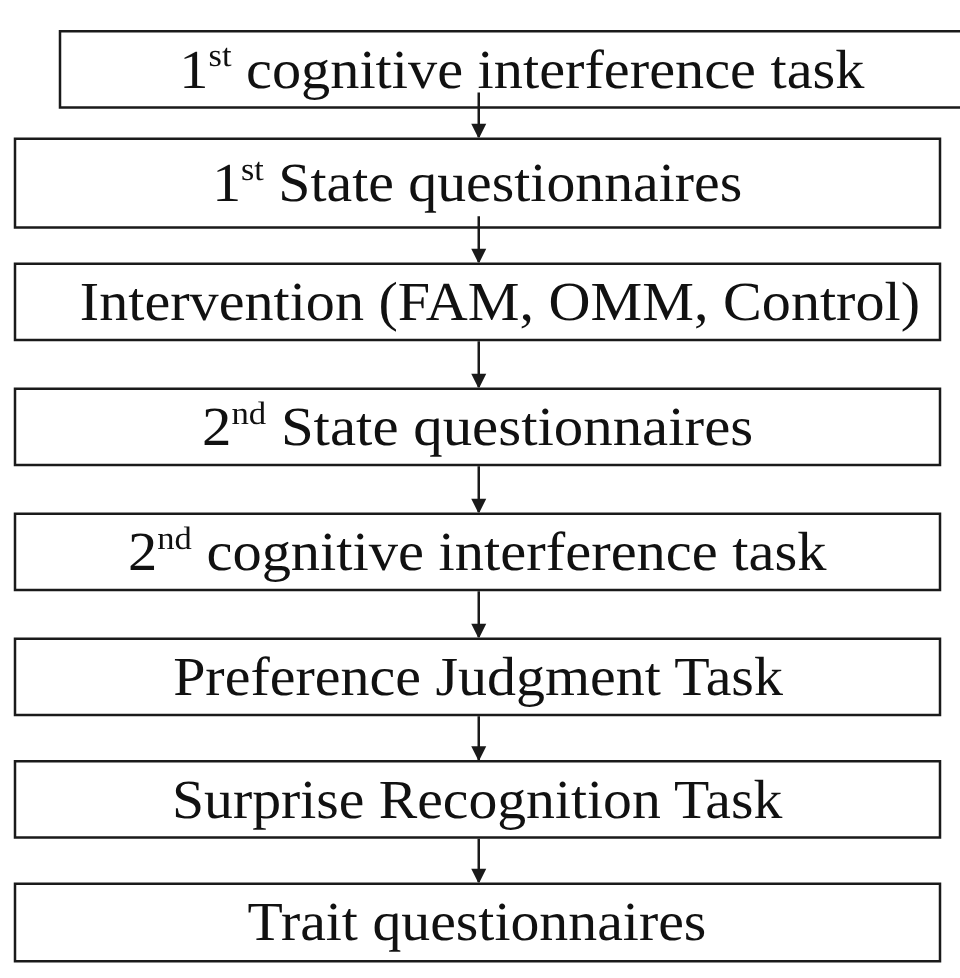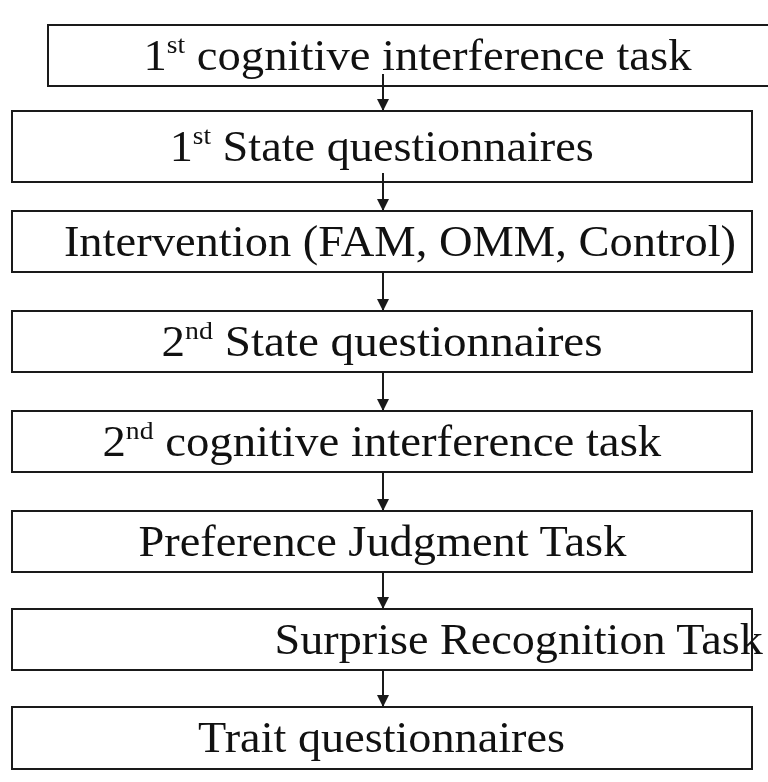--- a/index.html
+++ b/index.html
@@ -58,21 +58,21 @@
   <div class="box" style="top:410px;height:63px;">
     <span class="label" style="transform: scaleX(1.063);"><span>2</span><sup>nd</sup> <span>cognitive interference task</span></span>
   </div>
   <div class="arrow" style="top:473px;height:37px;"></div>
 
   <div class="box" style="top:510px;height:63px;">
     <span class="label" style="transform: scaleX(1.054);"><span>Preference Judgment Task</span></span>
   </div>
   <div class="arrow" style="top:573px;height:35px;"></div>
 
-  <div class="box" style="top:608px;height:63px;justify-content:flex-end;">
+  <div class="box" style="top:608px;height:63px;">
     <span class="label" style="transform: scaleX(1.049);"><span>Surprise Recognition Task</span></span>
   </div>
   <div class="arrow" style="top:671px;height:35px;"></div>
 
   <div class="box" style="top:706px;height:64px;">
     <span class="label" style="transform: scaleX(1.051);"><span>Trait questionnaires</span></span>
   </div>
 
 </div>
 

